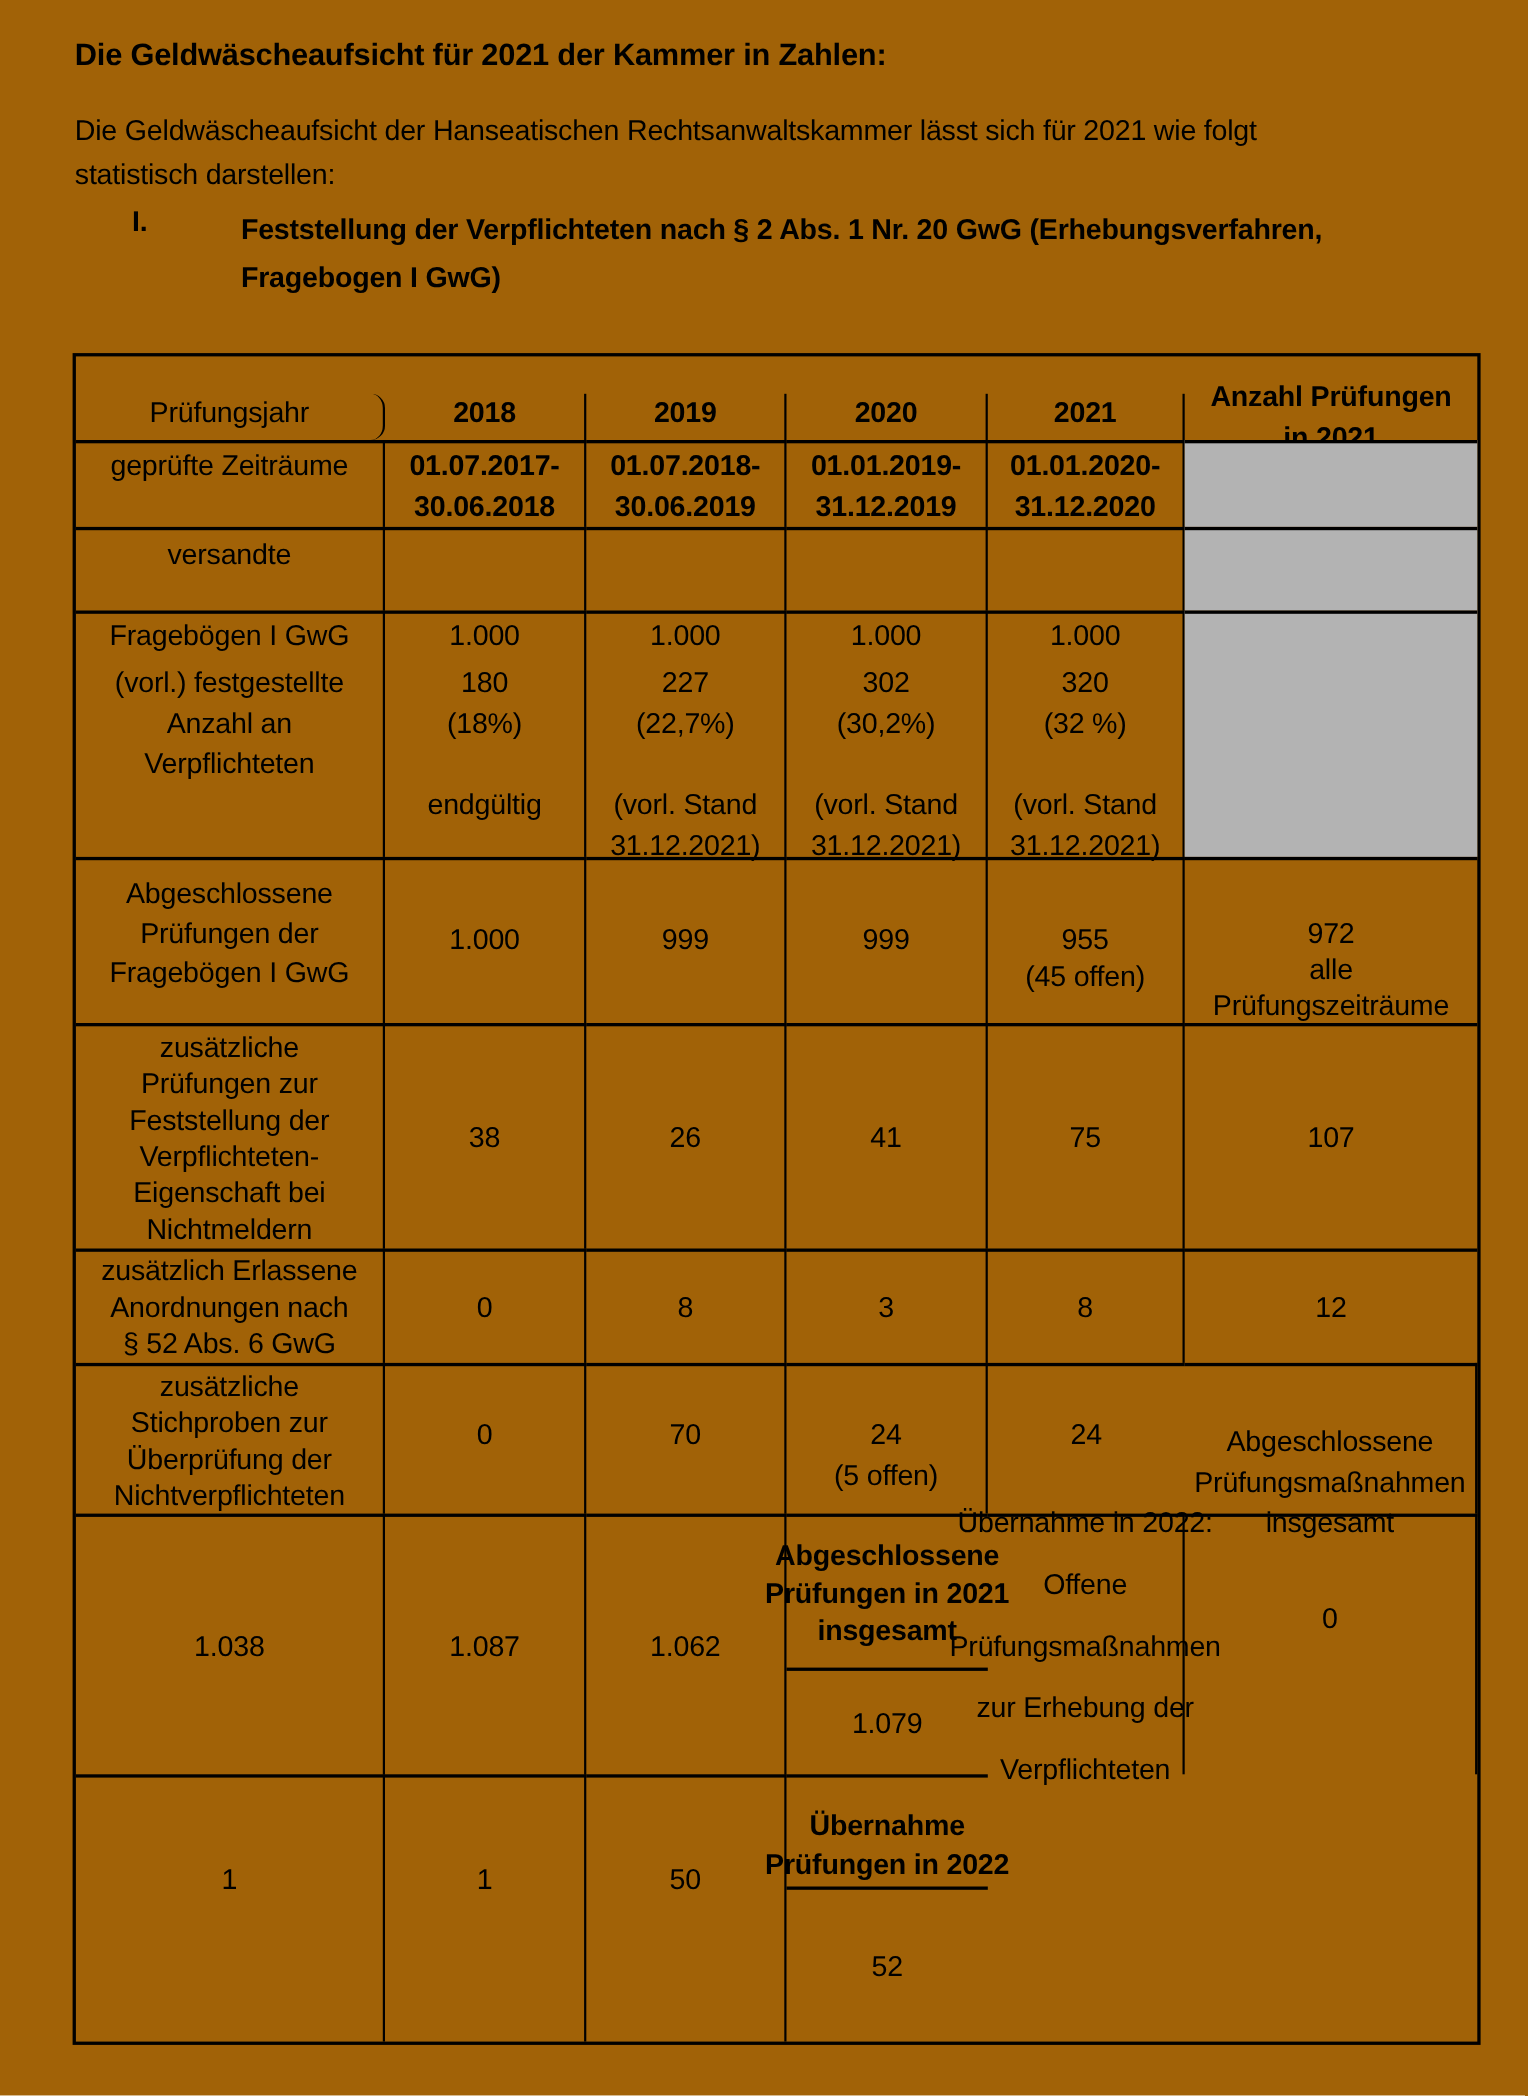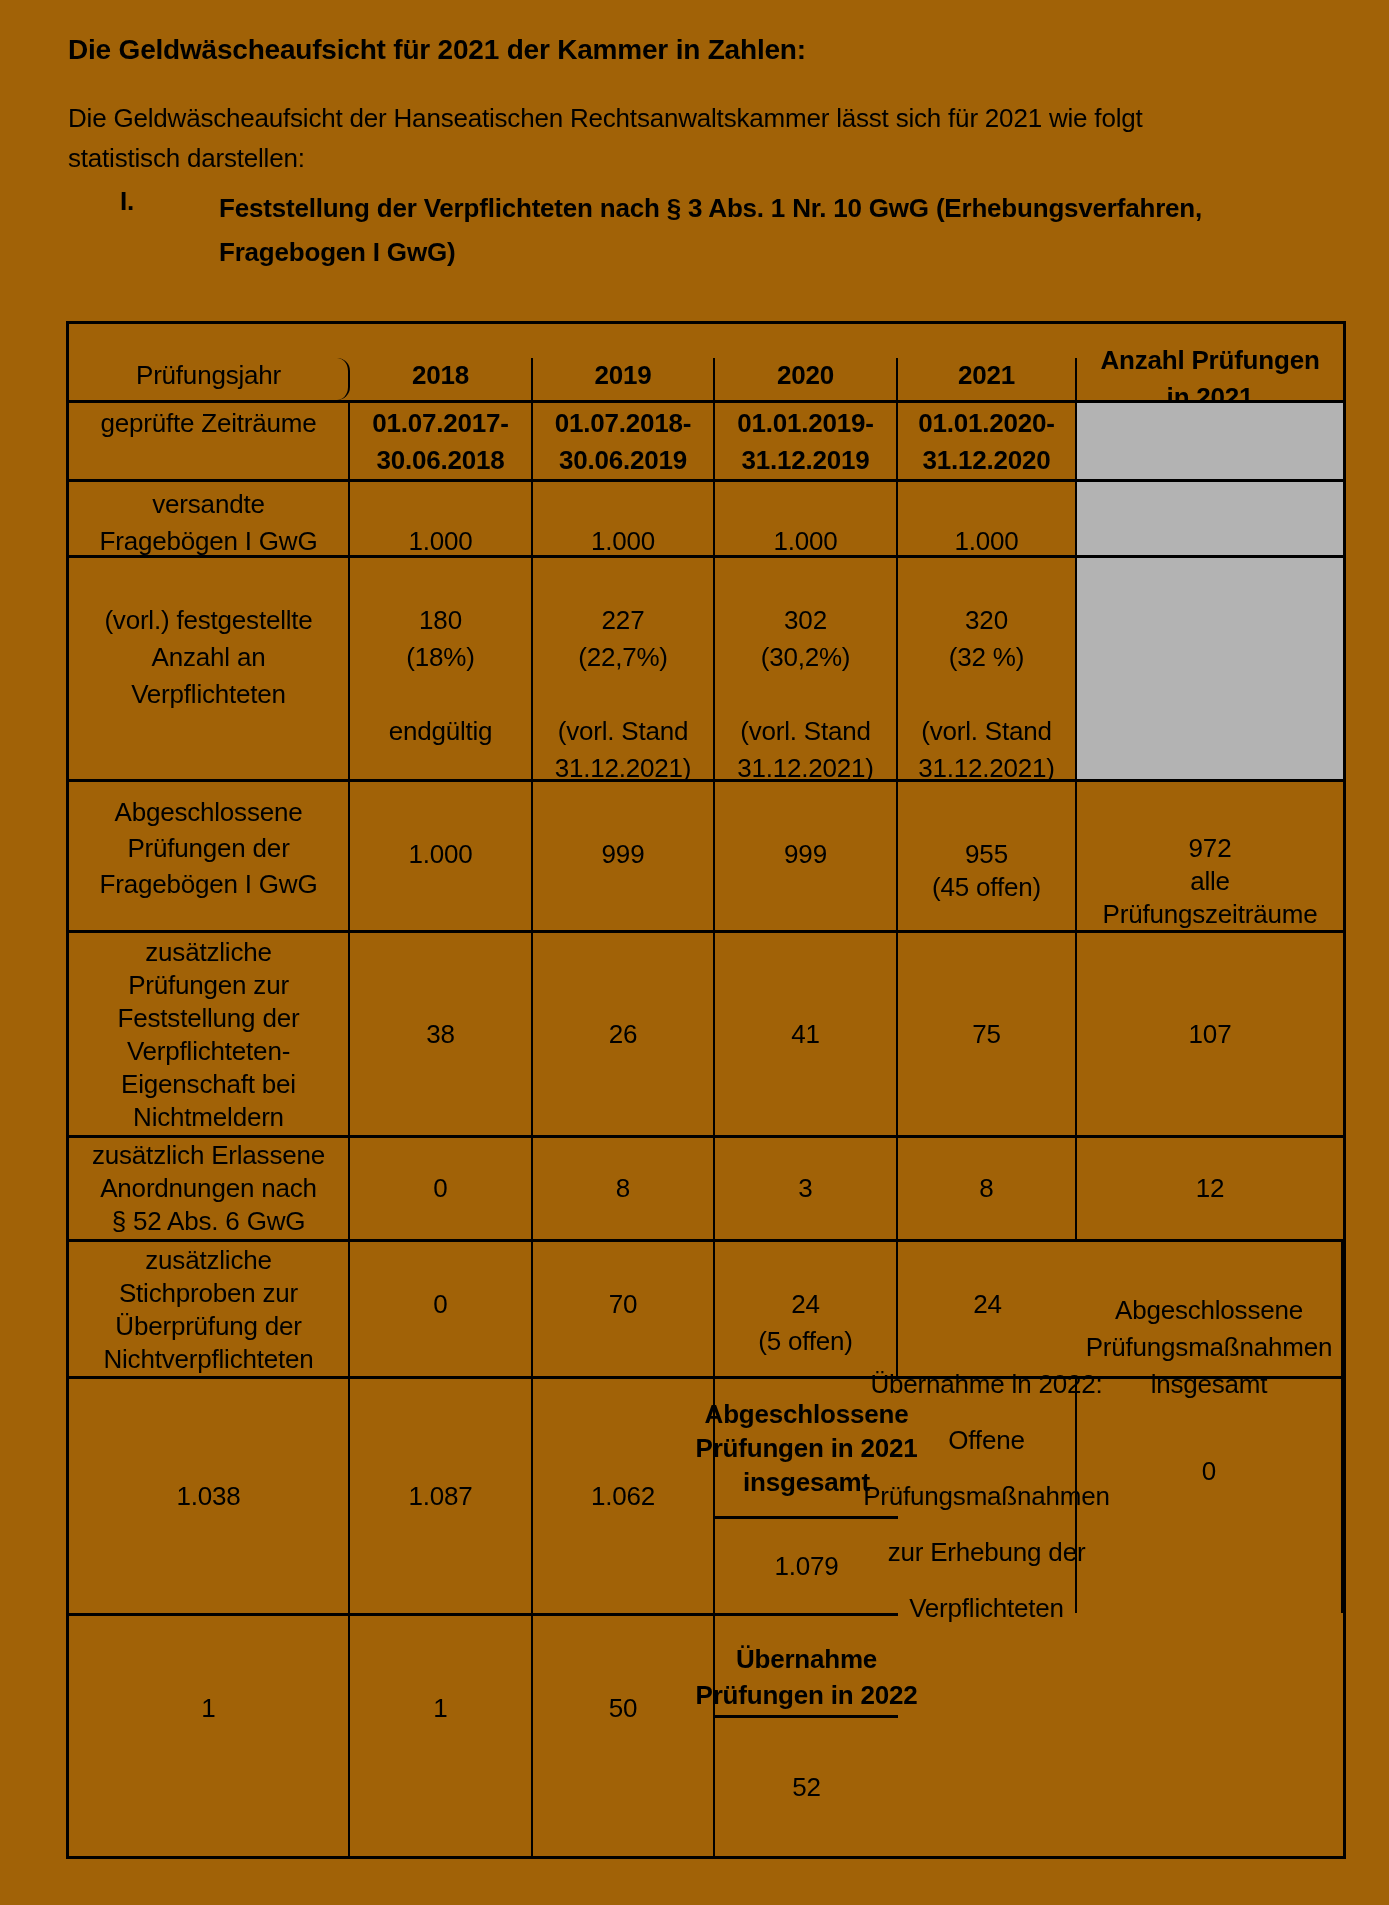--- a/index.html
+++ b/index.html
@@ -36,21 +36,21 @@
   
   .cell.r1 { justify-content:flex-end; padding-bottom:6px; font-weight:bold;margin-top:34px; }
   .cell.r1.c1 { font-weight:normal;border-radius:13px; }
   .cell.r1.c6 { justify-content:center; padding-bottom:0; }
 
   
   .cell.r2 { justify-content:flex-start; padding-top:2px; font-weight:bold; }
   .cell.r2.c1 { font-weight:normal; }
 
   
-  .cell.r3 { justify-content:flex-start; padding-top:4px; }
+  .cell.r3 { justify-content:flex-start; padding-top:4px;gap:36px; }
 
   
   .cell.r4 { justify-content:flex-start; padding-top:44px; }
 
   
   .cell.r5 { justify-content:flex-start; padding-top:56px; line-height:33px; }
   .cell.r5.c1 { padding-top:12px; line-height:36px; }
   .cell.r5.c6 { padding-top:50px; }
 
   
@@ -86,21 +86,21 @@
   <div class="title">Die Geldwäscheaufsicht für 2021 der Kammer in Zahlen:</div>
 
   <div class="intro">
       <div class="ln">Die Geldwäscheaufsicht der Hanseatischen Rechtsanwaltskammer lässt sich für 2021 wie folgt</div>
       <div class="ln">statistisch darstellen:</div>
     </div>
 
   <div class="section">
     <div class="section-number">I.</div>
     <div class="section-text">
-        <div class="ln">Feststellung der Verpflichteten nach § 3 Abs. 1 Nr. 10 GwG (Erhebungsverfahren,</div>
+        <div class="ln">Feststellung der Verpflichteten nach § 2 Abs. 1 Nr. 20 GwG (Erhebungsverfahren,</div>
         <div class="ln">Fragebogen I GwG)</div>
       </div>
   </div>
 
   <div class="tbl">
 
     <div class="cell r1 c1">
         <div class="ln">Prüfungsjahr</div>
       </div>
     <div class="cell r1 c2">

